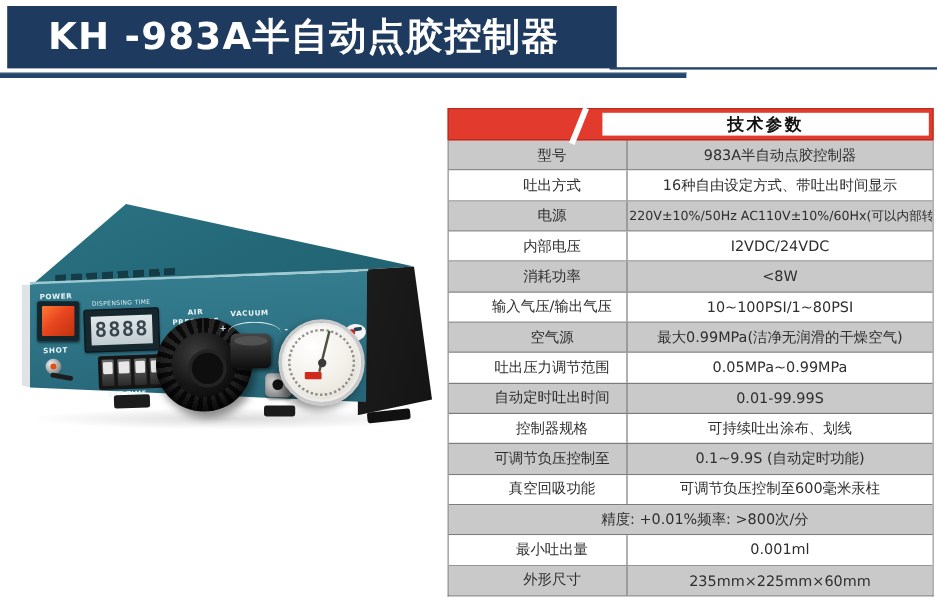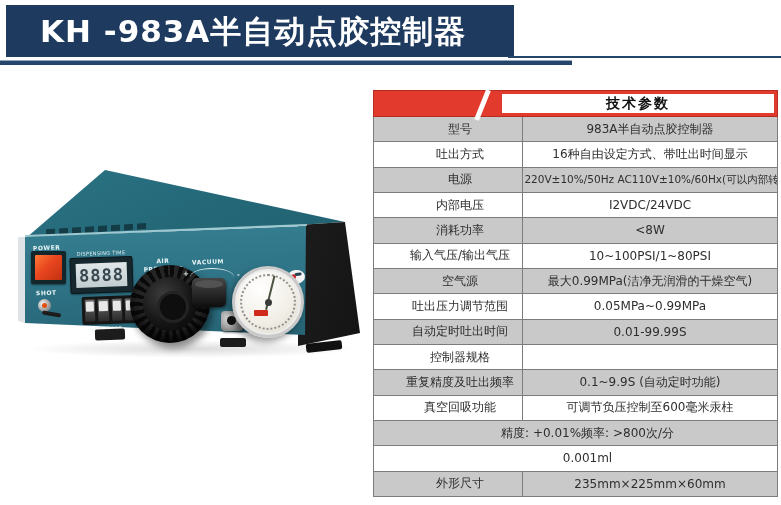--- a/index.html
+++ b/index.html
@@ -243,33 +243,35 @@
       <div class="trow">
         <div class="tl" style="">吐出压力调节范围</div>
         <div class="tv" style="">0.05MPa~0.99MPa</div>
       </div>
       <div class="trow gray">
         <div class="tl" style="">自动定时吐出时间</div>
         <div class="tv" style="">0.01-99.99S</div>
       </div>
       <div class="trow">
         <div class="tl" style="">控制器规格</div>
-      </div>
-      <div class="trow gray">
-        <div class="tl" style="">重复精度及吐出频率</div>
+        <div class="tv" style="">可持续吐出涂布、划线</div>
+      </div>
+      <div class="trow gray">
+        <div class="tl" style="">可调节负压控制至</div>
         <div class="tv" style="">0.1~9.9S (自动定时功能)</div>
       </div>
       <div class="trow">
         <div class="tl" style="">真空回吸功能</div>
         <div class="tv" style="">可调节负压控制至600毫米汞柱</div>
       </div>
       <div class="trow gray">
         <div class="tv" style="">精度: +0.01%频率: &gt;800次/分</div>
       </div>
       <div class="trow">
+        <div class="tl" style="">最小吐出量</div>
         <div class="tv" style="">0.001ml</div>
       </div>
       <div class="trow gray">
         <div class="tl" style="">外形尺寸</div>
         <div class="tv" style="">235mm×225mm×60mm</div>
       </div>
     </div>
 </div>
 
 </body></html>

